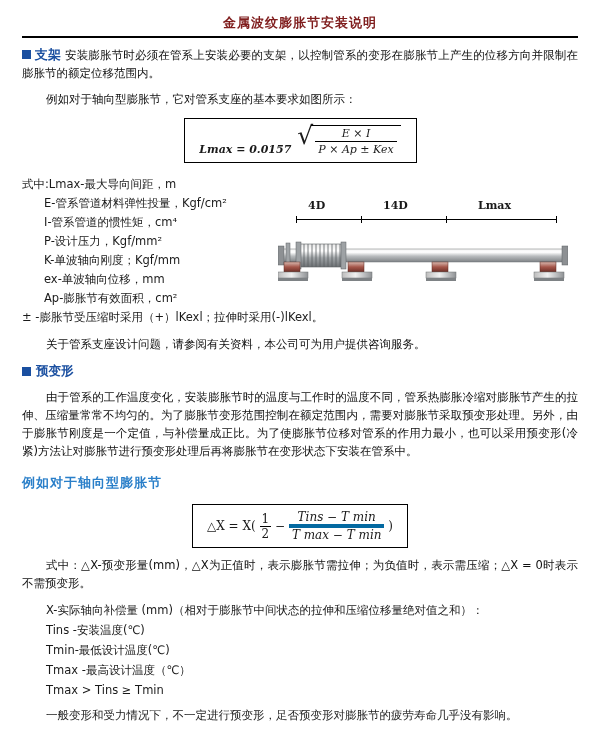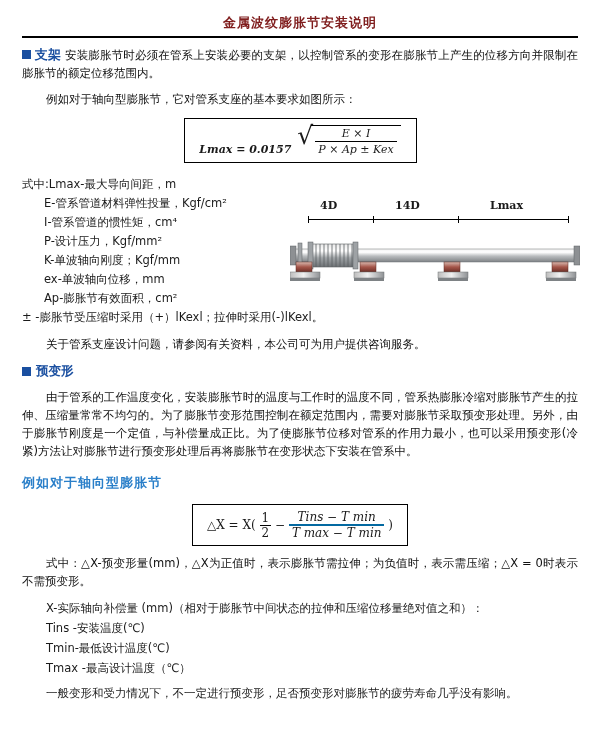--- a/index.html
+++ b/index.html
@@ -78,21 +78,21 @@
 
   
   .defs{font-size:11.5px;line-height:19px;margin-top:12px;}
   .defs div{white-space:nowrap;}
   .defs .lvl1{padding-left:0;}
   .defs .lvl2{padding-left:22px;}
 
   
   .figwrap{
     position:absolute;
-    left:290px;top:185px;width:290px;height:110px;
+    left:278px;top:185px;width:290px;height:110px;
   }
   .fig-labels{
     position:relative;height:16px;font-size:11px;font-weight:bold;
     font-family:"DejaVu Serif","Liberation Serif",serif;
   }
   .fig-labels span{position:absolute;top:0;}
   .dimline{position:absolute;left:8px;right:6px;top:17px;height:7px;}
   .dimline .ln{position:absolute;top:3px;height:1px;background:#000;}
   .dimline .tick{position:absolute;top:0;width:1px;height:7px;background:#000;}
 
@@ -106,21 +106,21 @@
     font-size:12px;
     margin:12px 0 4px 0;
   }
   .eq-box{
     display:inline-block;
     border:1px solid #000;
     padding:5px 14px;
     background:#fff;
   }
   .fracsm{display:inline-block;text-align:center;vertical-align:middle;font-style:italic;}
-  .fracsm .num{border-bottom:2px solid #0369a1;display:block;padding:0 3px;}
+  .fracsm .num{border-bottom:4px solid #0369a1;display:block;padding:0 3px;}
   .fracsm .den{display:block;padding:0 3px;}
   .half{display:inline-block;text-align:center;vertical-align:middle;}
   .half .num{border-bottom:1px solid #000;display:block;padding:0 2px;}
   .half .den{display:block;padding:0 2px;}
 
   .sub-list{font-size:11.5px;line-height:20px;margin-top:8px;padding-left:24px;}
   .sub-list div{white-space:nowrap;}
 
   .tail{font-size:11.5px;line-height:18px;margin-top:6px;text-indent:24px;}
 </style>
@@ -193,20 +193,21 @@
       </span>
     </div>
 
     <div class="para indent">式中：△X-预变形量(mm)，△X为正值时，表示膨胀节需拉伸；为负值时，表示需压缩；△X = 0时表示不需预变形。</div>
 
     <div class="sub-list">
       <div>X-实际轴向补偿量 (mm)（相对于膨胀节中间状态的拉伸和压缩位移量绝对值之和）：</div>
       <div>Tins -安装温度(℃)</div>
       <div>Tmin-最低设计温度(℃)</div>
       <div>Tmax -最高设计温度（℃）</div>
+      <div>Tmax &gt; Tins ≥ Tmin</div>
     </div>
 
     <div class="tail">一般变形和受力情况下，不一定进行预变形，足否预变形对膨胀节的疲劳寿命几乎没有影响。</div>
 
   </div>
 
   <div class="figwrap">
     <div class="fig-labels">
       <span style="left:30px;">4D</span>
       <span style="left:105px;">14D</span>

